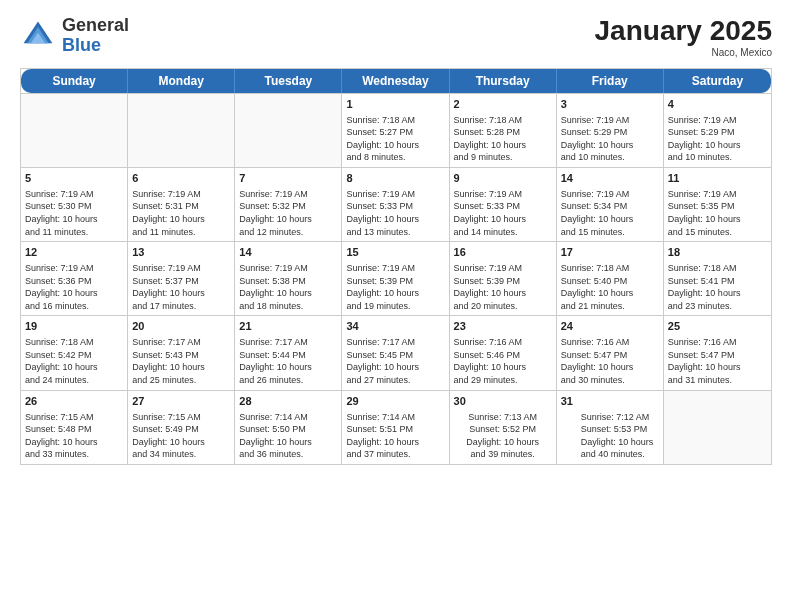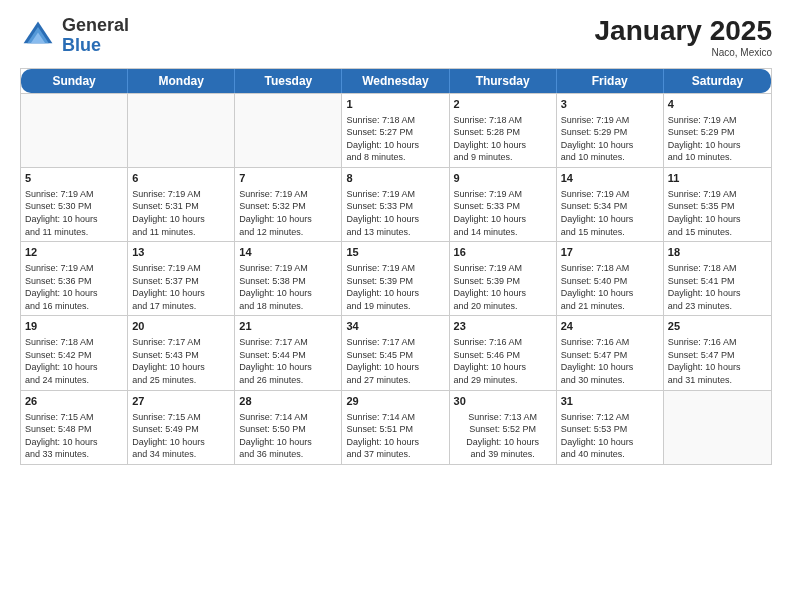--- a/index.html
+++ b/index.html
@@ -366,21 +366,21 @@
           </div>
           <div class="cal-cell">
             <span class="day-num">30</span>
             <div class="cell-info" style="white-space: pre-line; text-align: center;">Sunrise: 7:13 AM
 Sunset: 5:52 PM
 Daylight: 10 hours
 and 39 minutes.</div>
           </div>
           <div class="cal-cell">
             <span class="day-num">31</span>
-            <div class="cell-info" style="white-space: pre-line;">Sunrise: 7:12 AM
+            <div class="cell-info" style="white-space: pre-line; margin-left: 20px;">Sunrise: 7:12 AM
 Sunset: 5:53 PM
 Daylight: 10 hours
 and 40 minutes.</div>
           </div>
           <div class="cal-cell empty"></div>
         </div>
       </div>
   </div>
 </div>
 

